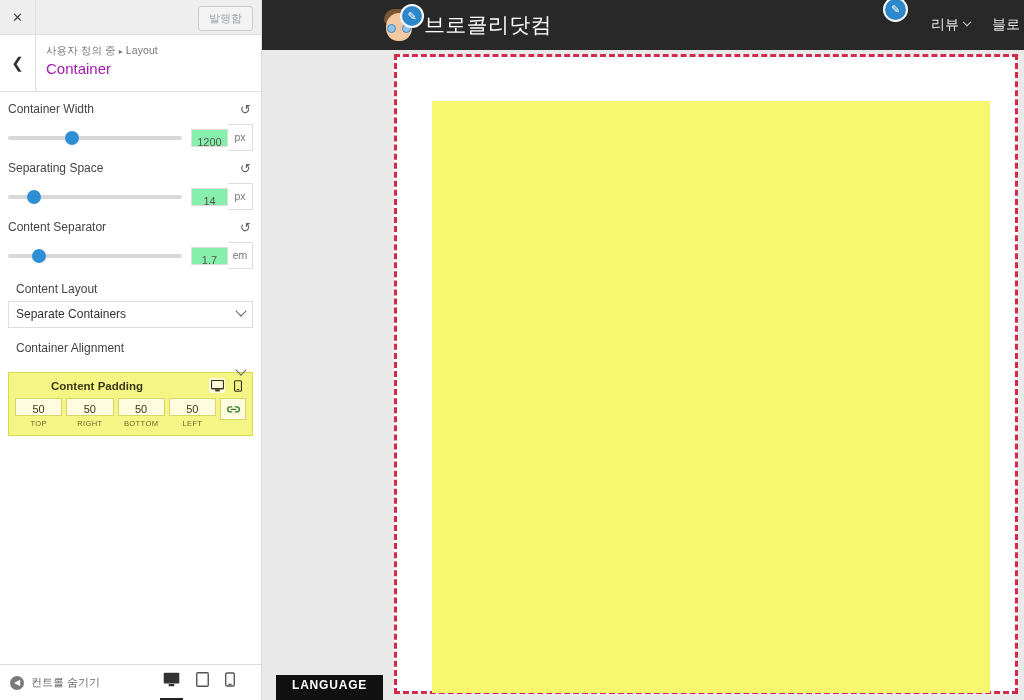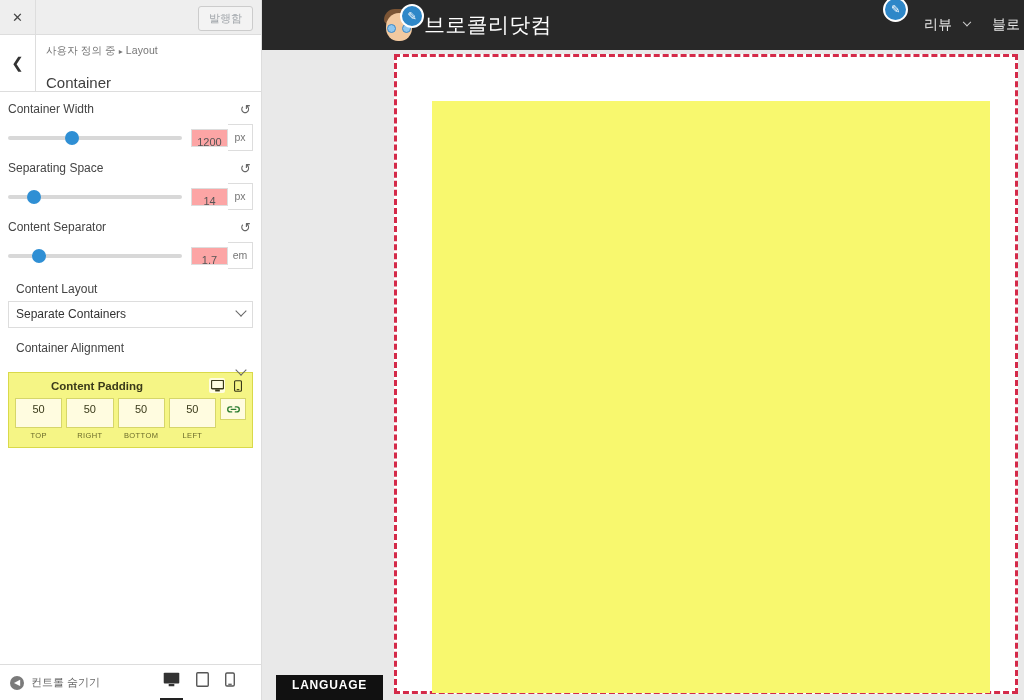--- a/index.html
+++ b/index.html
@@ -57,21 +57,21 @@
     border-right: 1px solid #ddd;
     color: #333; font-size: 15px;
     cursor: pointer;
   }
   .cz-titles { padding: 9px 0 0 10px; }
   .cz-breadcrumb {
     font-size: 10.5px; color: #767676; letter-spacing: .1px;
   }
   .cz-breadcrumb .sep { margin: 0 3px; font-size: 8px; }
   .cz-panel-title {
-    font-size: 15px; color: #404040; margin-top: 16px; font-weight: 400;
+    font-size: 15px; color: #a21caf; margin-top: 2px; font-weight: 400;
   }
   .cz-body {
     flex: 1; overflow: hidden; background: #fff;
     padding: 0 0 0 0;
   }
   .cz-notice {
     margin: 12px 8px 0 8px;
     border: 1px solid #e2e2e2;
     background: #fff;
     padding: 9px 10px 11px 10px;
@@ -98,21 +98,21 @@
   .slider .track {
     position: absolute; top: 6px; left: 0; right: 0; height: 4px;
     background: #d8d8d8; border-radius: 2px;
   }
   .slider .handle {
     position: absolute; top: 1px; width: 14px; height: 14px;
     border-radius: 50%; background: #2f8fd4;
     transform: translateX(-7px);
   }
   .val-box {
-    width: 37px; height: 18px; border: 1px solid #ddd; background: #fca5a5;
+    width: 37px; height: 18px; border: 1px solid #ddd; background: #86efac;
     font-size: 11px; color: #555; text-align: center; line-height: 25px;
   }
   .unit-box {
     width: 25px; height: 27px; border: 1px solid #ddd; border-left: none;
     background: #fff; font-size: 10.5px; color: #777;
     text-align: center; line-height: 25px;
   }
   .helper-text {
     padding: 12px 8px 0 8px; font-size: 11.5px; color: #555; line-height: 1.42;
   }
@@ -145,21 +145,21 @@
   .dev-icons { display: flex; gap: 5px; align-items: center; }
   .dev-ic {
     width: 16px; height: 15px;
     display: flex; align-items: center; justify-content: center;
     cursor: pointer;
   }
   .dev-ic.active { background: #fffde0; border-radius: 2px; }
   .pad-fields { display: flex; gap: 4px; margin-top: 5px; }
   .pad-col { flex: 1; text-align: center; }
   .pad-input {
-    width: 100%; height: 30px;
+    width: 100%; height: 18px;
     background: #fffce0; border: 1px solid #d6d66a;
     text-align: center; font-size: 11px; color: #3a3a1a; line-height: 20px;
   }
   .pad-cap { font-size: 7.5px; color: #6a6a2a; margin-top: 3px; letter-spacing: .4px; }
   .pad-link {
     width: 26px; height: 22px;
     background: #fffce0; border: 1px solid #d6d66a;
     display: flex; align-items: center; justify-content: center;
     cursor: pointer; align-self: flex-start;
   }
@@ -235,21 +235,21 @@
   }
   .site-title {
     color: #fff; font-size: 21px; letter-spacing: .3px; margin-left: 2px;
   }
   .site-nav {
     position: absolute; right: 0; top: 0; height: 50px;
     display: flex; align-items: center; gap: 22px; padding-right: 4px;
   }
   .nav-item {
     color: #e8e8e8; font-size: 14px; cursor: pointer;
-    display: flex; align-items: center; gap: 12px;
+    display: flex; align-items: center; gap: 5px;
   }
   .nav-chevron {
     width: 6px; height: 6px;
     border-right: 1.5px solid #cfcfcf; border-bottom: 1.5px solid #cfcfcf;
     transform: rotate(45deg) translate(-2px,-2px);
   }
   .nav-edit-badge {
     position: absolute; right: 116px; top: -3px;
     width: 25px; height: 25px; border-radius: 50%;
     background: #2e87c8; border: 2px solid #fff;

